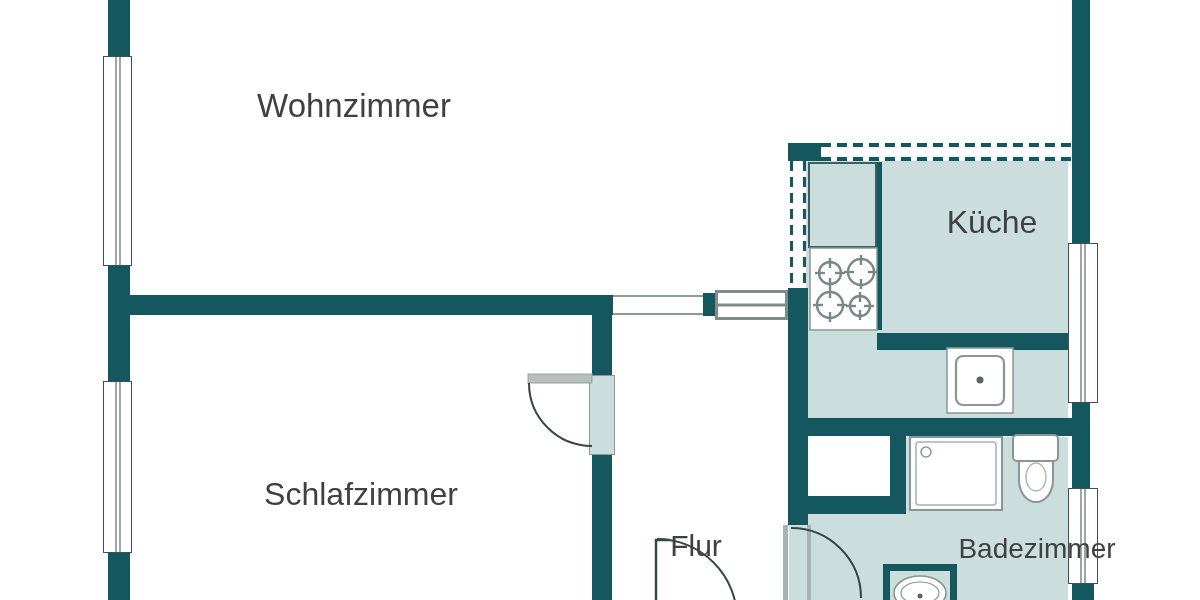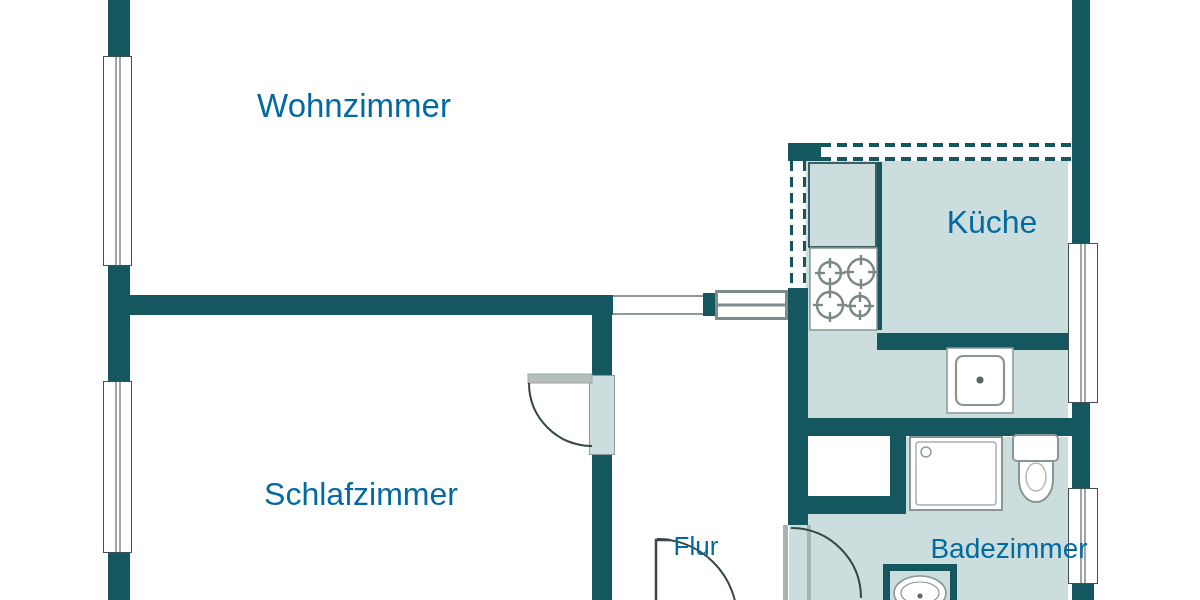--- a/index.html
+++ b/index.html
@@ -14,21 +14,21 @@
   .win-glass{position:absolute;left:50%;top:-1px;bottom:-1px;width:5px;transform:translateX(-50%);
     border-left:1px solid #3F4F52;border-right:1px solid #3F4F52;box-sizing:border-box;}
   .opening{position:absolute;background:#ffffff;border-top:2px solid #8E9A9A;border-bottom:2px solid #8E9A9A;box-sizing:border-box;}
   .hatch{position:absolute;background:#ffffff;border:3px solid #7F8C8C;box-sizing:border-box;}
   .hatch-mid{position:absolute;left:0;right:0;top:50%;height:3px;transform:translateY(-50%);background:#7F8C8C;}
   .dash-h{position:absolute;height:4px;background:repeating-linear-gradient(90deg,#15575F 0 10px,transparent 10px 16px);}
   .dash-v{position:absolute;width:3px;background:repeating-linear-gradient(180deg,#15575F 0 10px,transparent 10px 16px);}
   .cab{position:absolute;background:#CBDDDD;border:2px solid #3C5F63;box-sizing:border-box;}
   .gap{position:absolute;background:#CBDDDD;border:1px solid #8E9A9A;box-sizing:border-box;}
   .room-label{
-    position:absolute;transform:translate(-50%,-50%);color:#0369a1;white-space:nowrap;
+    position:absolute;transform:translate(-50%,-50%);color:#404040;white-space:nowrap;
     letter-spacing:0px;
   }
   svg.overlay{position:absolute;left:0;top:0;}
 </style>
 </head>
 <body>
 
 <div class="plan">
 
   <div class="fill" style="left:806px;top:161px;width:262px;height:172px;"></div>
@@ -158,16 +158,16 @@
       <rect x="886.5" y="567.5" width="67" height="44" fill="#CBDDDD" stroke="#15575F" stroke-width="7"></rect>
       <ellipse cx="920" cy="593" rx="26" ry="17" fill="#ffffff" stroke="#8A9696" stroke-width="1.6"></ellipse>
       <ellipse cx="920" cy="593" rx="19" ry="11" fill="none" stroke="#8A9696" stroke-width="1.2"></ellipse>
       <circle cx="920" cy="596" r="2.5" fill="#5A6666"></circle>
     </g>
   </svg>
 
   <div class="room-label" style="left:354px;top:106px;font-size:33px;">Wohnzimmer</div>
   <div class="room-label" style="left:361px;top:494px;font-size:32px;">Schlafzimmer</div>
   <div class="room-label" style="left:992px;top:222px;font-size:32px;">Küche</div>
-  <div class="room-label" style="left:696px;top:546px;font-size:26px;">Flur</div>
-  <div class="room-label" style="left:1009px;top:549px;font-size:28px;">Badezimmer</div>
+  <div class="room-label" style="left:696px;top:546px;font-size:30px;">Flur</div>
+  <div class="room-label" style="left:1037px;top:549px;font-size:28px;">Badezimmer</div>
 
 </div>
 
 </body></html>

